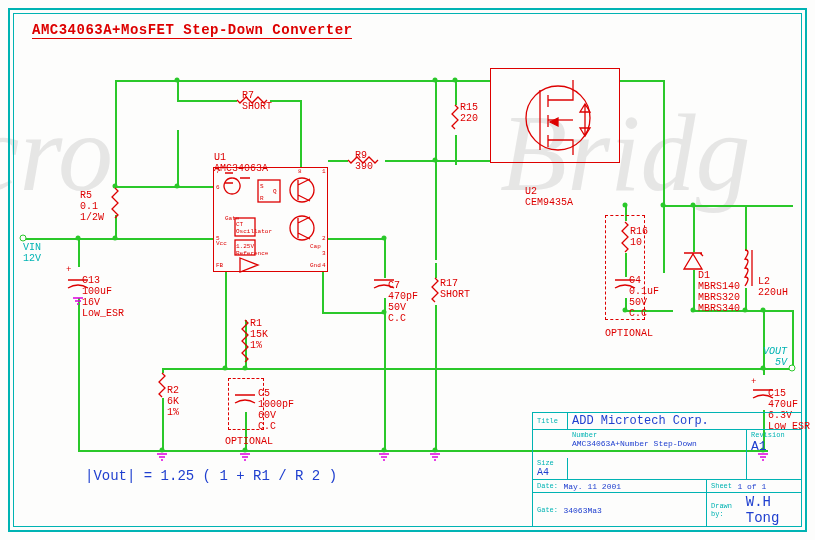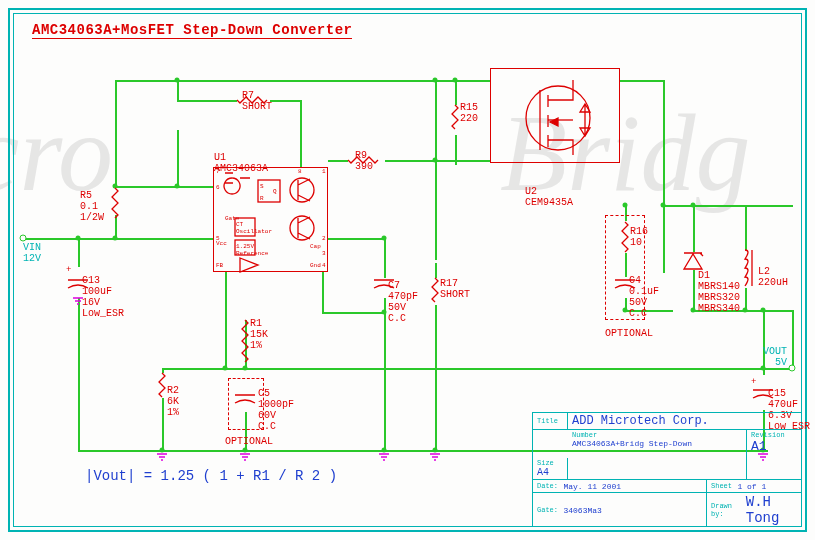--- a/index.html
+++ b/index.html
@@ -218,21 +218,21 @@
   <div class="comp-box mosfet-box"></div>
 
   <div class="comp-box ic-box"></div>
 
   <div class="opt-box" style="left:605px; top:215px; width:40px; height:105px;"></div>
   <div class="opt-box" style="left:228px; top:378px; width:36px; height:52px;"></div>
 
   <div class="net-label" style="left:23px; top:220px;margin-top:22px;">
     <span>VIN</span><br><span>12V</span>
   </div>
-  <div class="net-label" style="left:763px; top:346px; text-align:right;">
+  <div class="net-label" style="left:763px; top:346px; text-align:right;font-style:italic;">
     <span>VOUT</span><br><span>5V</span>
   </div>
 
   <div class="comp-label" style="left:80px; top:190px;">
     <span>R5</span><br><span>0.1</span><br><span>1/2W</span>
   </div>
   <div class="comp-label" style="left:242px; top:90px;">
     <span>R7</span><br><span>SHORT</span>
   </div>
   <div class="comp-label" style="left:355px; top:150px;">
@@ -264,21 +264,21 @@
   </div>
   <div class="comp-label" style="left:258px; top:388px;">
     <span>C5</span><br><span>1000pF</span><br><span>60V</span><br><span>C.C</span>
   </div>
   <div class="comp-label" style="left:768px; top:388px;">
     <span>C15</span><br><span>470uF</span><br><span>6.3V</span><br><span>Low_ESR</span>
   </div>
   <div class="comp-label" style="left:698px; top:270px;">
     <span>D1</span><br><span>MBRS140</span><br><span>MBRS320</span><br><span>MBRS340</span>
   </div>
-  <div class="comp-label" style="left:758px; top:266px;">
+  <div class="comp-label" style="left:758px; top:276px;">
     <span>L2</span><br><span>220uH</span>
   </div>
   <div class="comp-label" style="left:214px; top:152px;">
     <span>U1</span><br><span>AMC34063A</span>
   </div>
   <div class="comp-label" style="left:525px; top:186px;">
     <span>U2</span><br><span>CEM9435A</span>
   </div>
 
   <div class="comp-label" style="left:605px; top:328px;">OPTIONAL</div>
@@ -314,21 +314,21 @@
           <span class="tb-val" style="font-size:12px;">ADD Microtech Corp.</span>
         </div>
     </div>
     <div class="tb-row">
       <div class="tb-cell" style="width:35px; flex-direction:column; align-items:flex-start;margin-top:28px;">
         <span class="tb-lab">Size</span>
         <span class="tb-val">A4</span>
       </div>
       <div class="tb-cell" style="flex:1; flex-direction:column; align-items:flex-start;">
         <span class="tb-lab">Number</span>
-        <span class="tb-val" style="font-size:8px;">AMC34063A+Bridg Step-Down</span>
+        <span class="tb-val" style="font-size:8px;">AMC34063A+Number Step-Down</span>
       </div>
       <div class="tb-cell" style="width:55px; flex-direction:column; align-items:flex-start;">
         <span class="tb-lab">Revision</span>
         <span class="tb-val" style="font-size:13px;">A1</span>
       </div>
     </div>
     <div class="tb-row">
       <div class="tb-cell" style="flex:1;"><span class="tb-lab">Date:</span>&nbsp;<span class="tb-val" style="font-size:8px;">May. 11 2001</span></div>
       <div class="tb-cell" style="width:95px;"><span class="tb-lab">Sheet</span>&nbsp;<span class="tb-val" style="font-size:8px;">1 of 1</span></div>
     </div>

